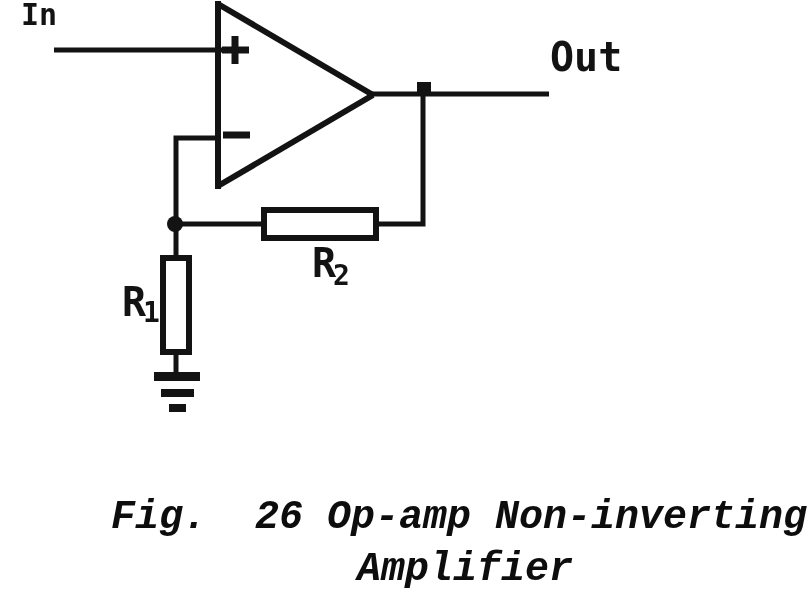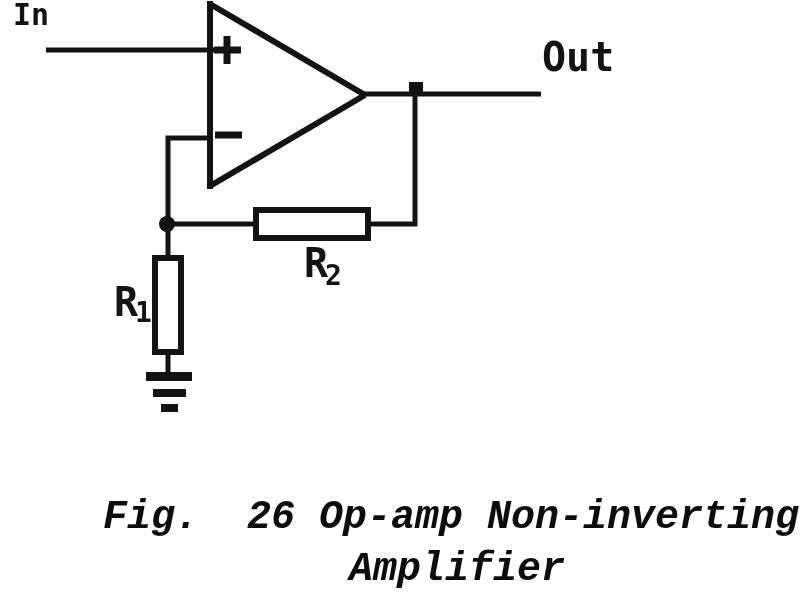--- a/index.html
+++ b/index.html
@@ -9,21 +9,21 @@
   }
   body {
     width: 810px;
     height: 594px;
     position: relative;
     overflow: hidden;
     font-family: "DejaVu Sans Mono", monospace;
   }
   #stage {
     position: absolute;
-    left: 8px; top: 0;
+    left: 16px; top: 0;
     width: 674px; height: 594px;
   }
   svg { display: block; }
   .wire {
     stroke: #131313;
     stroke-width: 5;
     fill: none;
     stroke-linecap: butt;
   }
   .tri-edge {

